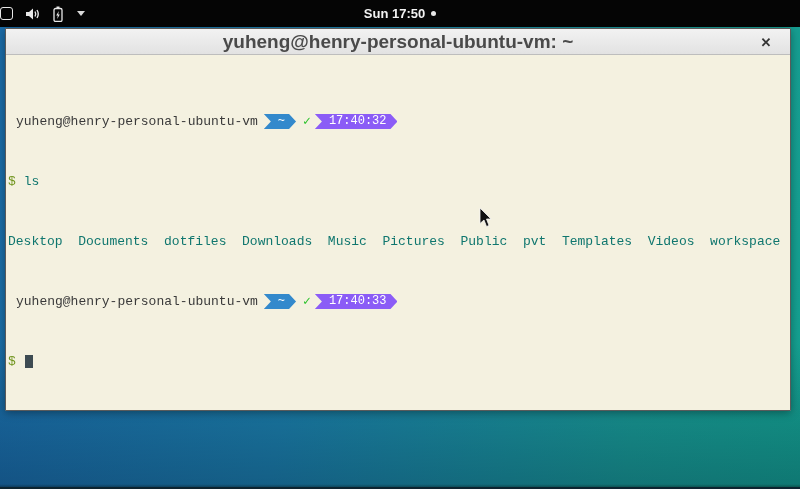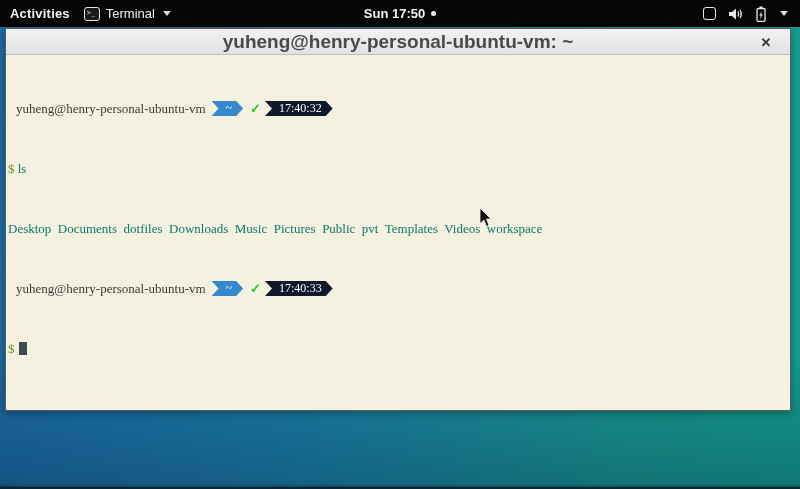--- a/index.html
+++ b/index.html
@@ -59,58 +59,50 @@
   }
   .close-btn {
     position:absolute; right:14px; top:0; height:26px; width:20px;
     display:flex; align-items:center; justify-content:center;
     color:#333; font-size:13px; font-weight:bold; cursor:pointer;
   }
 
   
   .term {
     flex:1; background:#f4f1e0; overflow:hidden;
-    font-family:Liberation Serif, serif;
+    font-family:Liberation Mono, monospace;
     font-size:13px; line-height:15px; color:#3a3a3a;
-    padding:1px 0 0 2px; white-space:pre;border-radius:11px;
+    padding:14px 0 0 2px; white-space:pre;border-radius:11px;
   }
   .term-line { height:15px; display:flex; align-items:center; }
   .prompt-user { padding-left:8px; color:#3a3a3a; }
   .pl-seg {
     display:inline-flex; align-items:center; height:15px;
     padding:0 11px 0 14px; margin-left:6px;
     clip-path:polygon(0 0, calc(100% - 7px) 0, 100% 50%, calc(100% - 7px) 100%, 0 100%, 7px 50%);
     color:#ffffff; font-size:12px;
   }
   .seg-path { background:#3389cc; }
-  .seg-time { background:#0f172a; margin-left:4px; }
+  .seg-time { background:#8b5cf6; margin-left:4px; }
   .check { color:#2ec22e; margin-left:7px; font-weight:bold; }
   .dollar { color:#6f941c; }
   .cmd { color:#0f766e; }
   .files { color:#0f766e; }
   .cursor-block { display:inline-block; width:8px; height:13px; background:#3d4b52; margin-left:1px; vertical-align:middle; }
 
   
   .mouse-cursor { position:absolute; left:479px; top:208px; width:13px; height:20px; }
 
   
   .screen-bottom-edge { position:absolute; left:0; bottom:0; width:800px; height:2px; background:#0d2430; }
 </style>
 </head>
 <body>
 
 <div class="topbar">
-  <div class="topbar-left">
-    <span class="activities">Activities</span>
-    <span class="app-menu">
-      <span class="term-icon">&gt;_</span>
-      <span>Terminal</span>
-      <span class="caret-down"></span>
-    </span>
-  </div>
   <div class="topbar-center">
     <span class="clock">Sun 17:50</span>
     <span class="notif-dot"></span>
   </div>
   <div class="topbar-right">
     <span class="sq-icon"></span>
     <svg class="icon-svg" width="16" height="14" viewBox="0 0 16 14">
       <polygon points="1,5 4,5 8,1.5 8,12.5 4,9 1,9" fill="#e8e8e8"></polygon>
       <path d="M10 4.5 Q11.5 7 10 9.5" stroke="#e8e8e8" stroke-width="1.4" fill="none"></path>
       <path d="M12 3 Q14.5 7 12 11" stroke="#e8e8e8" stroke-width="1.4" fill="none"></path>

